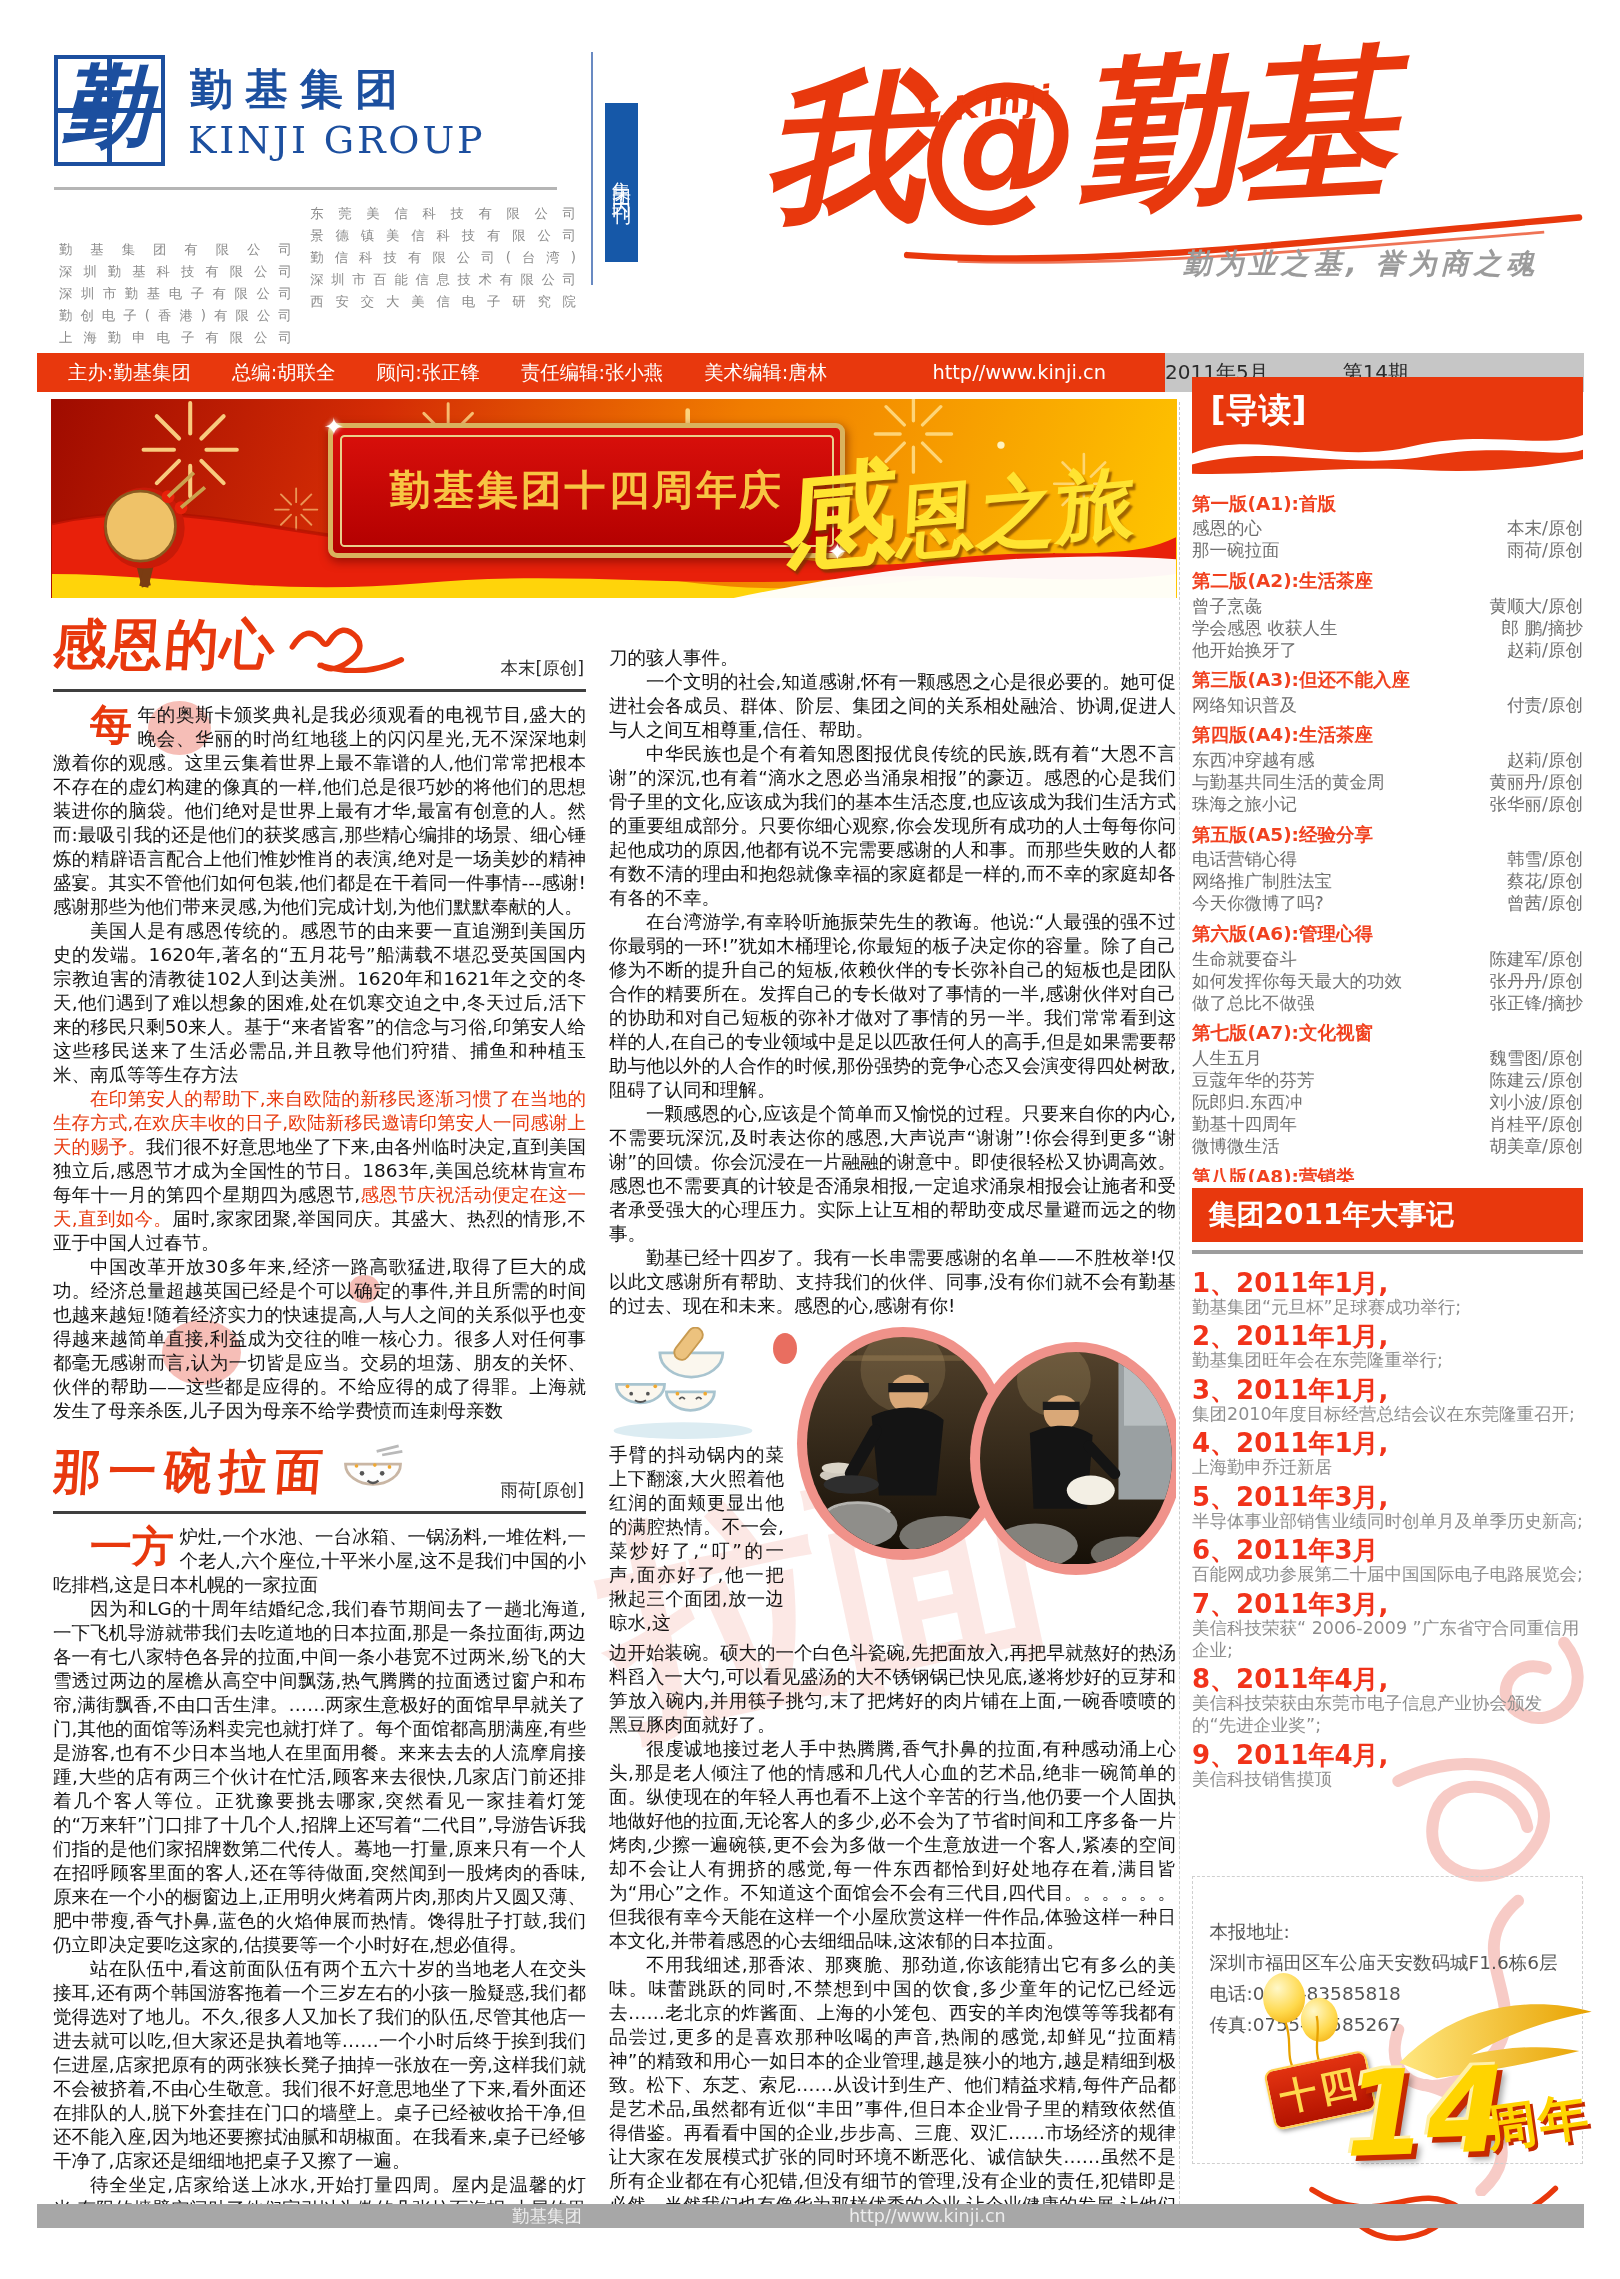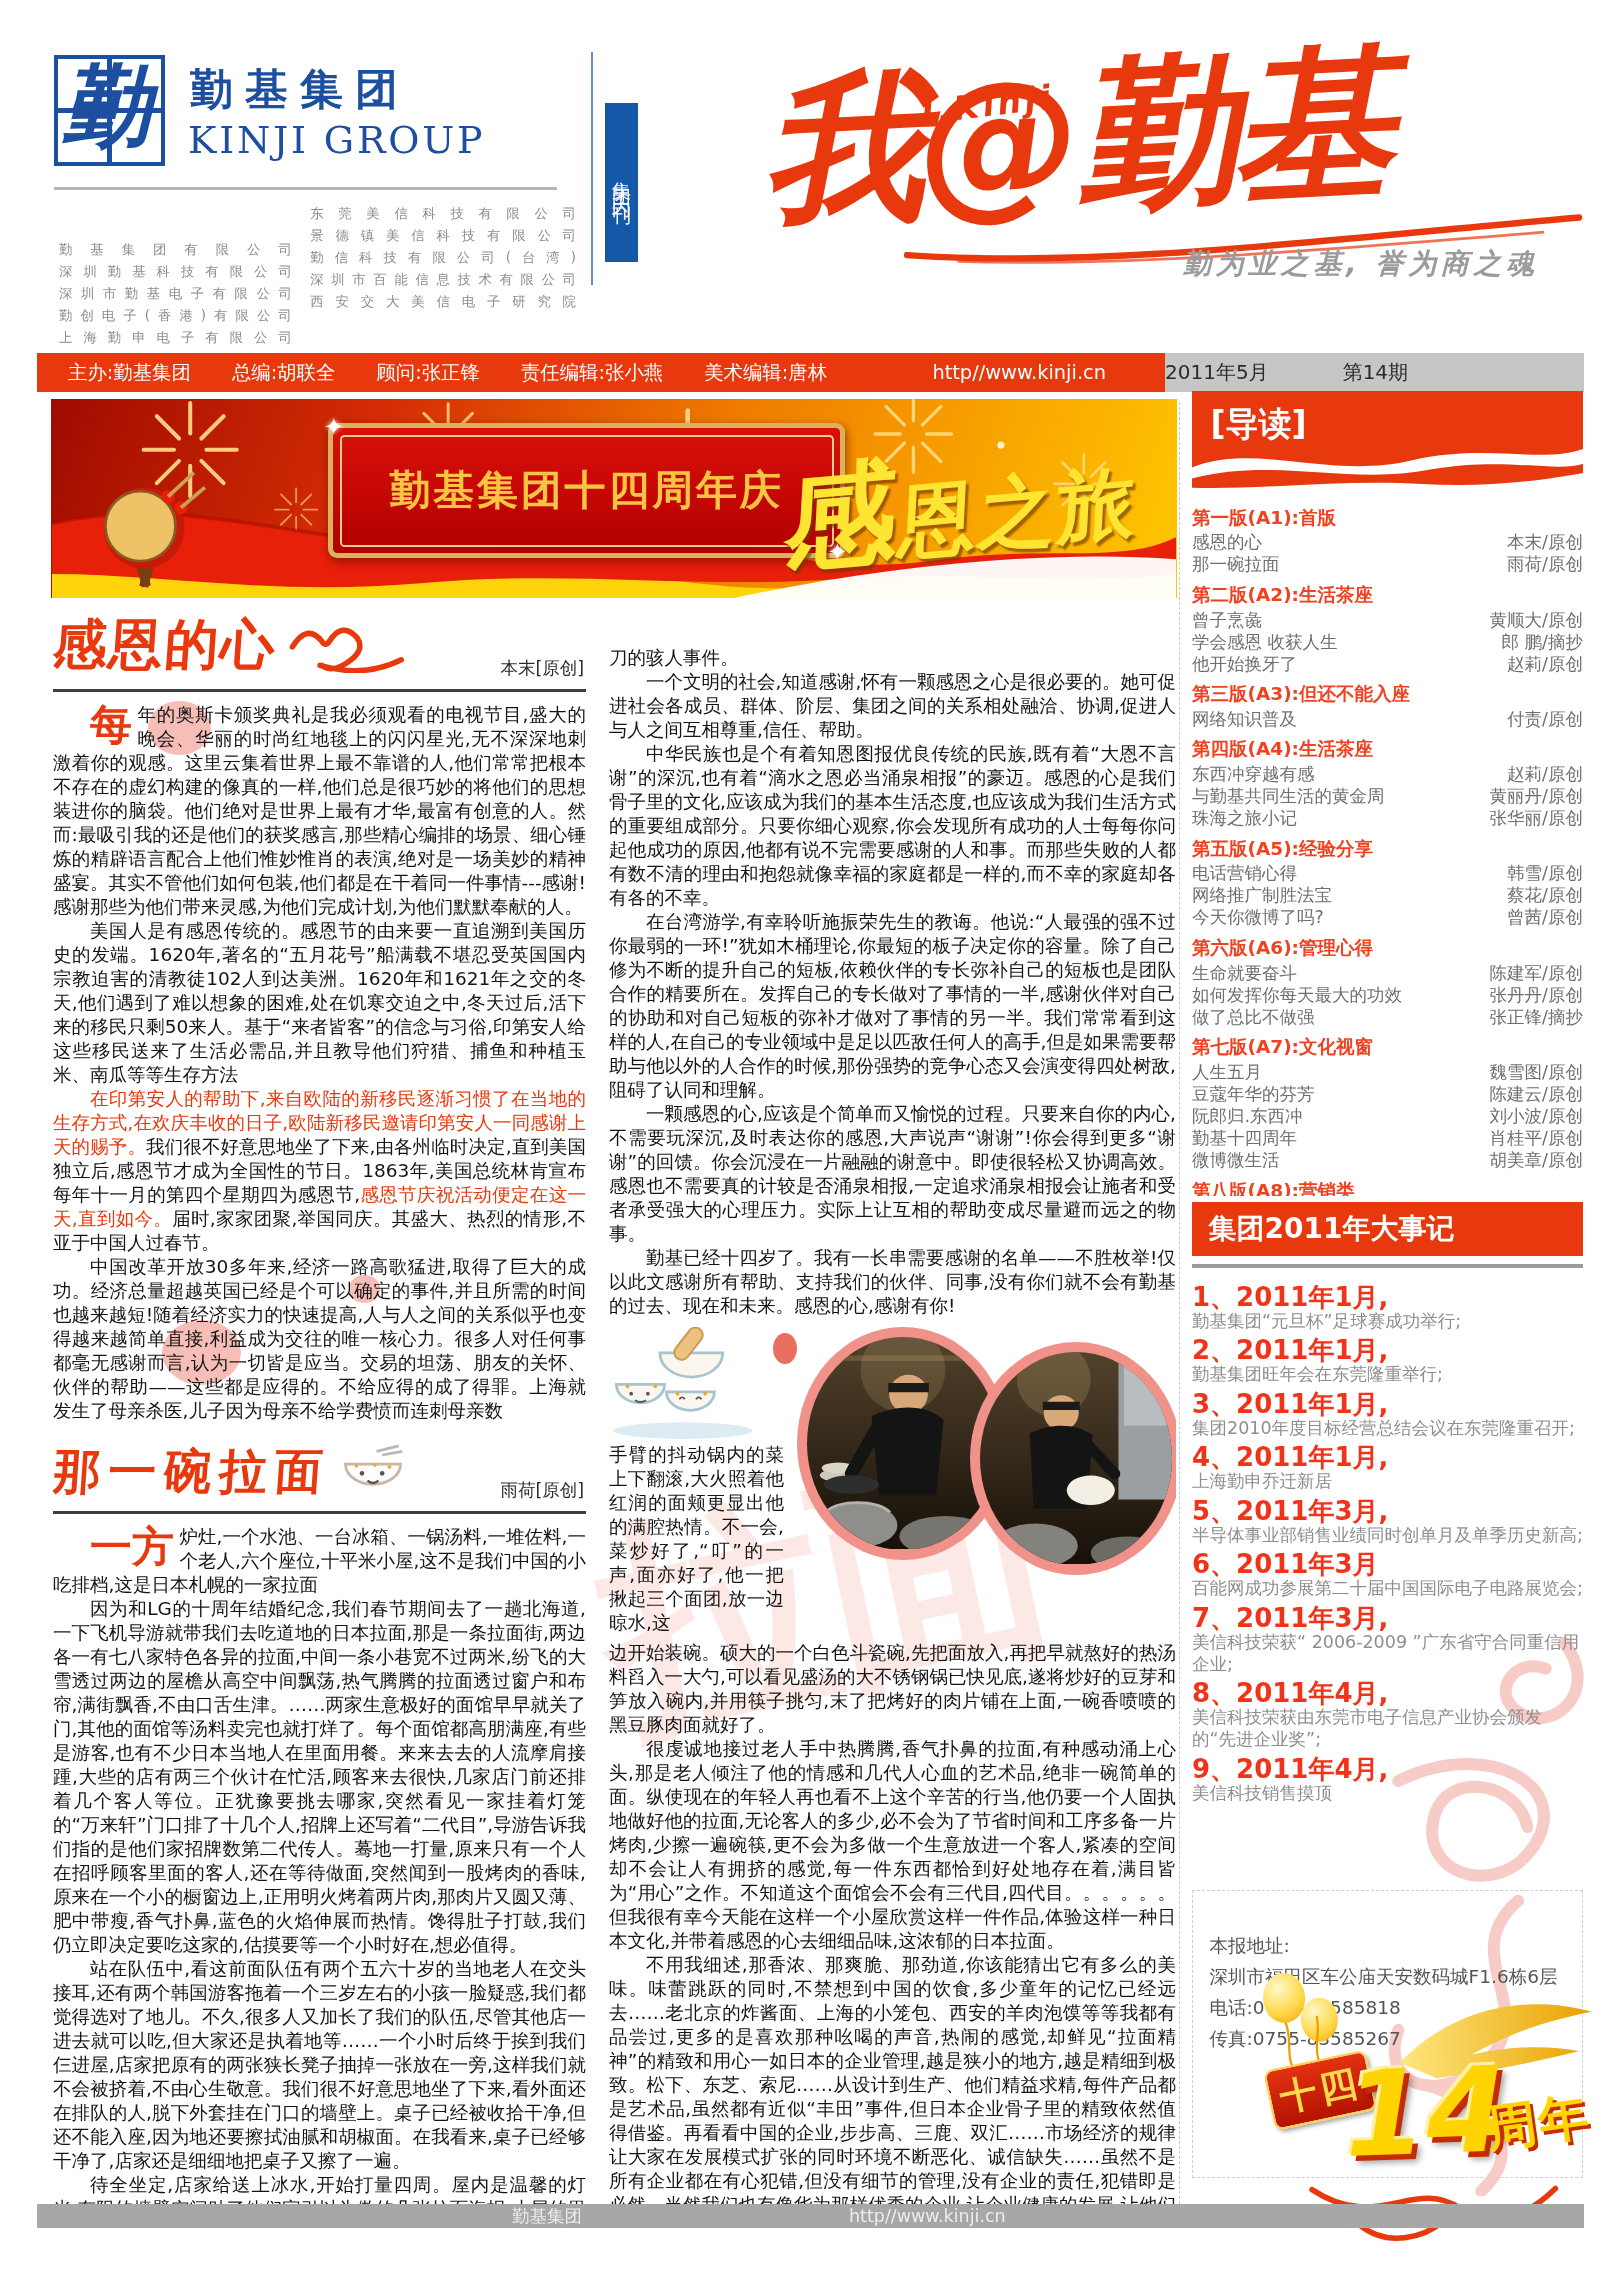--- a/index.html
+++ b/index.html
@@ -74,21 +74,21 @@
   .photo{width:212px;height:233px;flex:none;border-radius:50%;background:#f0928a;padding:10px;
     box-sizing:border-box;position:relative;}
   .photo .ph-in{width:100%;height:100%;border-radius:50%;overflow:hidden;}
   .photo.p2{margin-left:-52px;margin-top:14.8px;}
   .pink-dot{position:absolute;width:24px;height:31px;border-radius:50%;background:#e96e60;left:164px;top:5.5px;}
   
   #watermark{left:600px;top:1440px;font-size:231px;font-weight:900;color:rgba(236,100,80,.15);
     transform:rotate(-12deg);z-index:1;letter-spacing:-9.2px;}
   .blob{position:absolute;border-radius:50%;background:rgba(236,110,95,.45);z-index:1;}
   
-  #sidebar{left:1192px;top:391px;width:391px;z-index:2;}
+  #sidebar{left:1192px;top:377px;width:391px;z-index:2;}
   #daodu{height:96px;background:#e8380d;position:relative;}
   #daodu-label{color:#fff;font-size:33px;font-weight:bold;padding:11px 0 0 18.5px;}
   #daodu svg{position:absolute;bottom:-0.9px;left:0;}
   #toc{margin-top:11px;height:698px;overflow:hidden;}
   .toc-sec{color:#f1411f;font-size:18.5px;font-weight:bold;margin:6.5px 0 1.8px;}
   .toc-item{display:flex;justify-content:space-between;font-size:17.5px;color:#6f6f6f;line-height:22px;}
   .toc-item .au{white-space:nowrap;}
   #events-header{height:54px;background:#e8380d;color:#fff;font-size:28px;font-weight:bold;
     display:flex;align-items:center;padding-left:16.6px;margin-top:5.5px;}
   #events-rule{height:4.6px;background:#9c9c9c;margin:8.3px 0 16.6px;}

